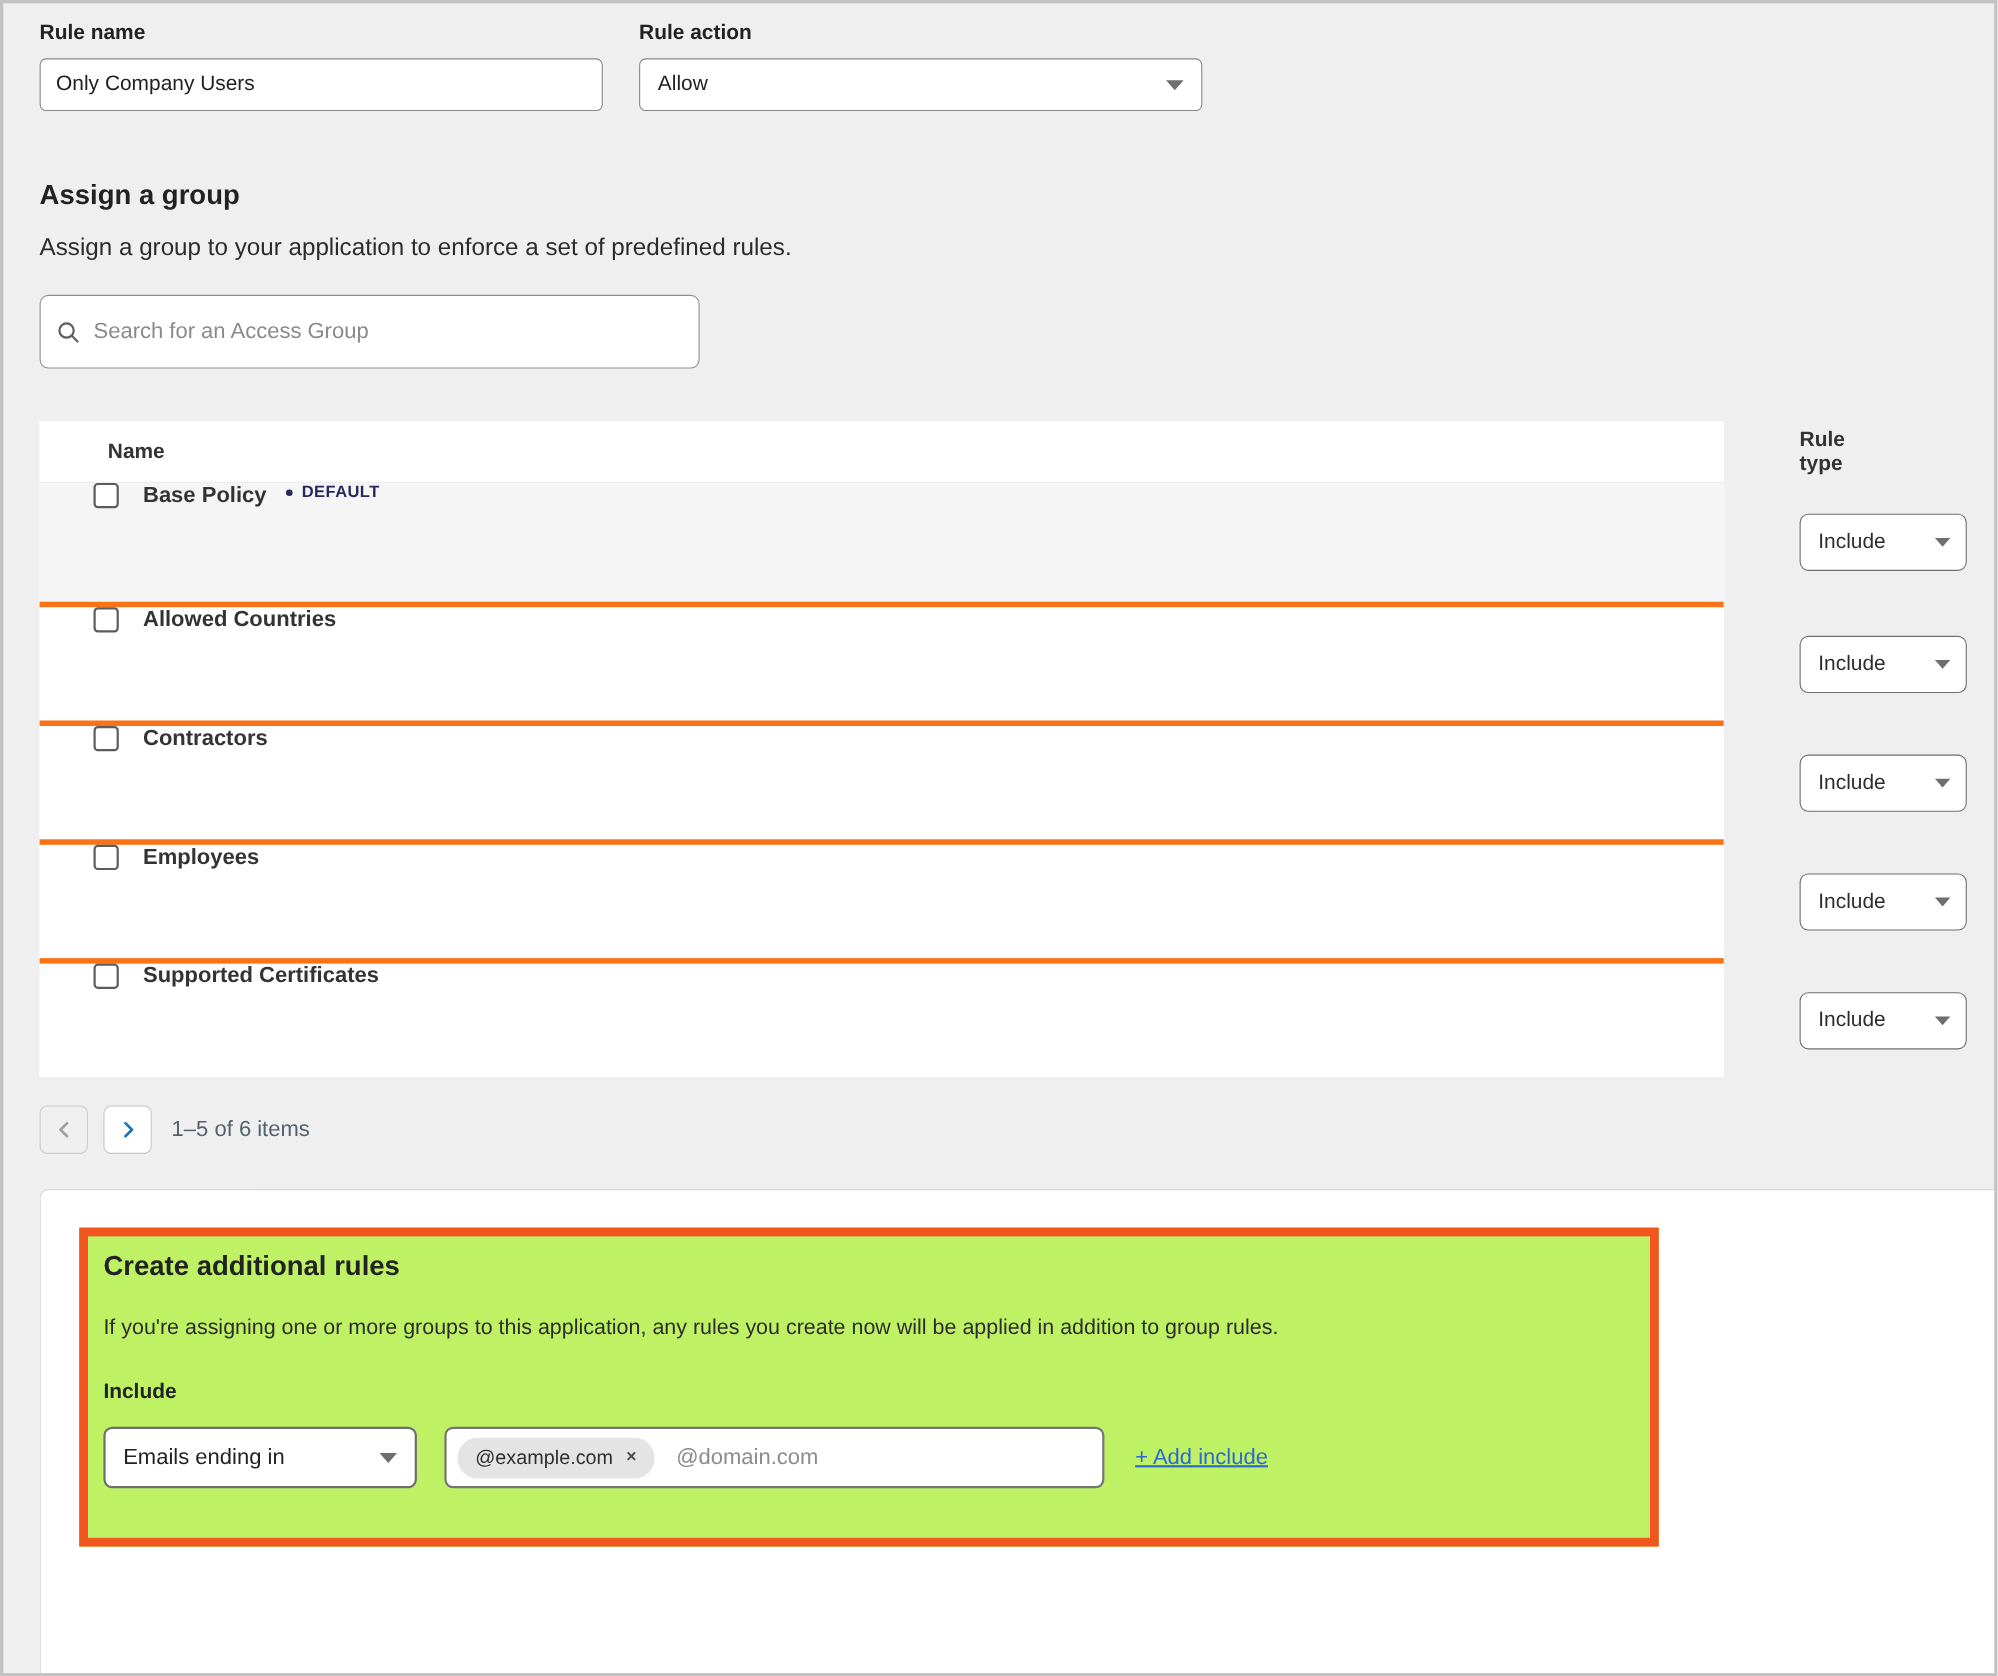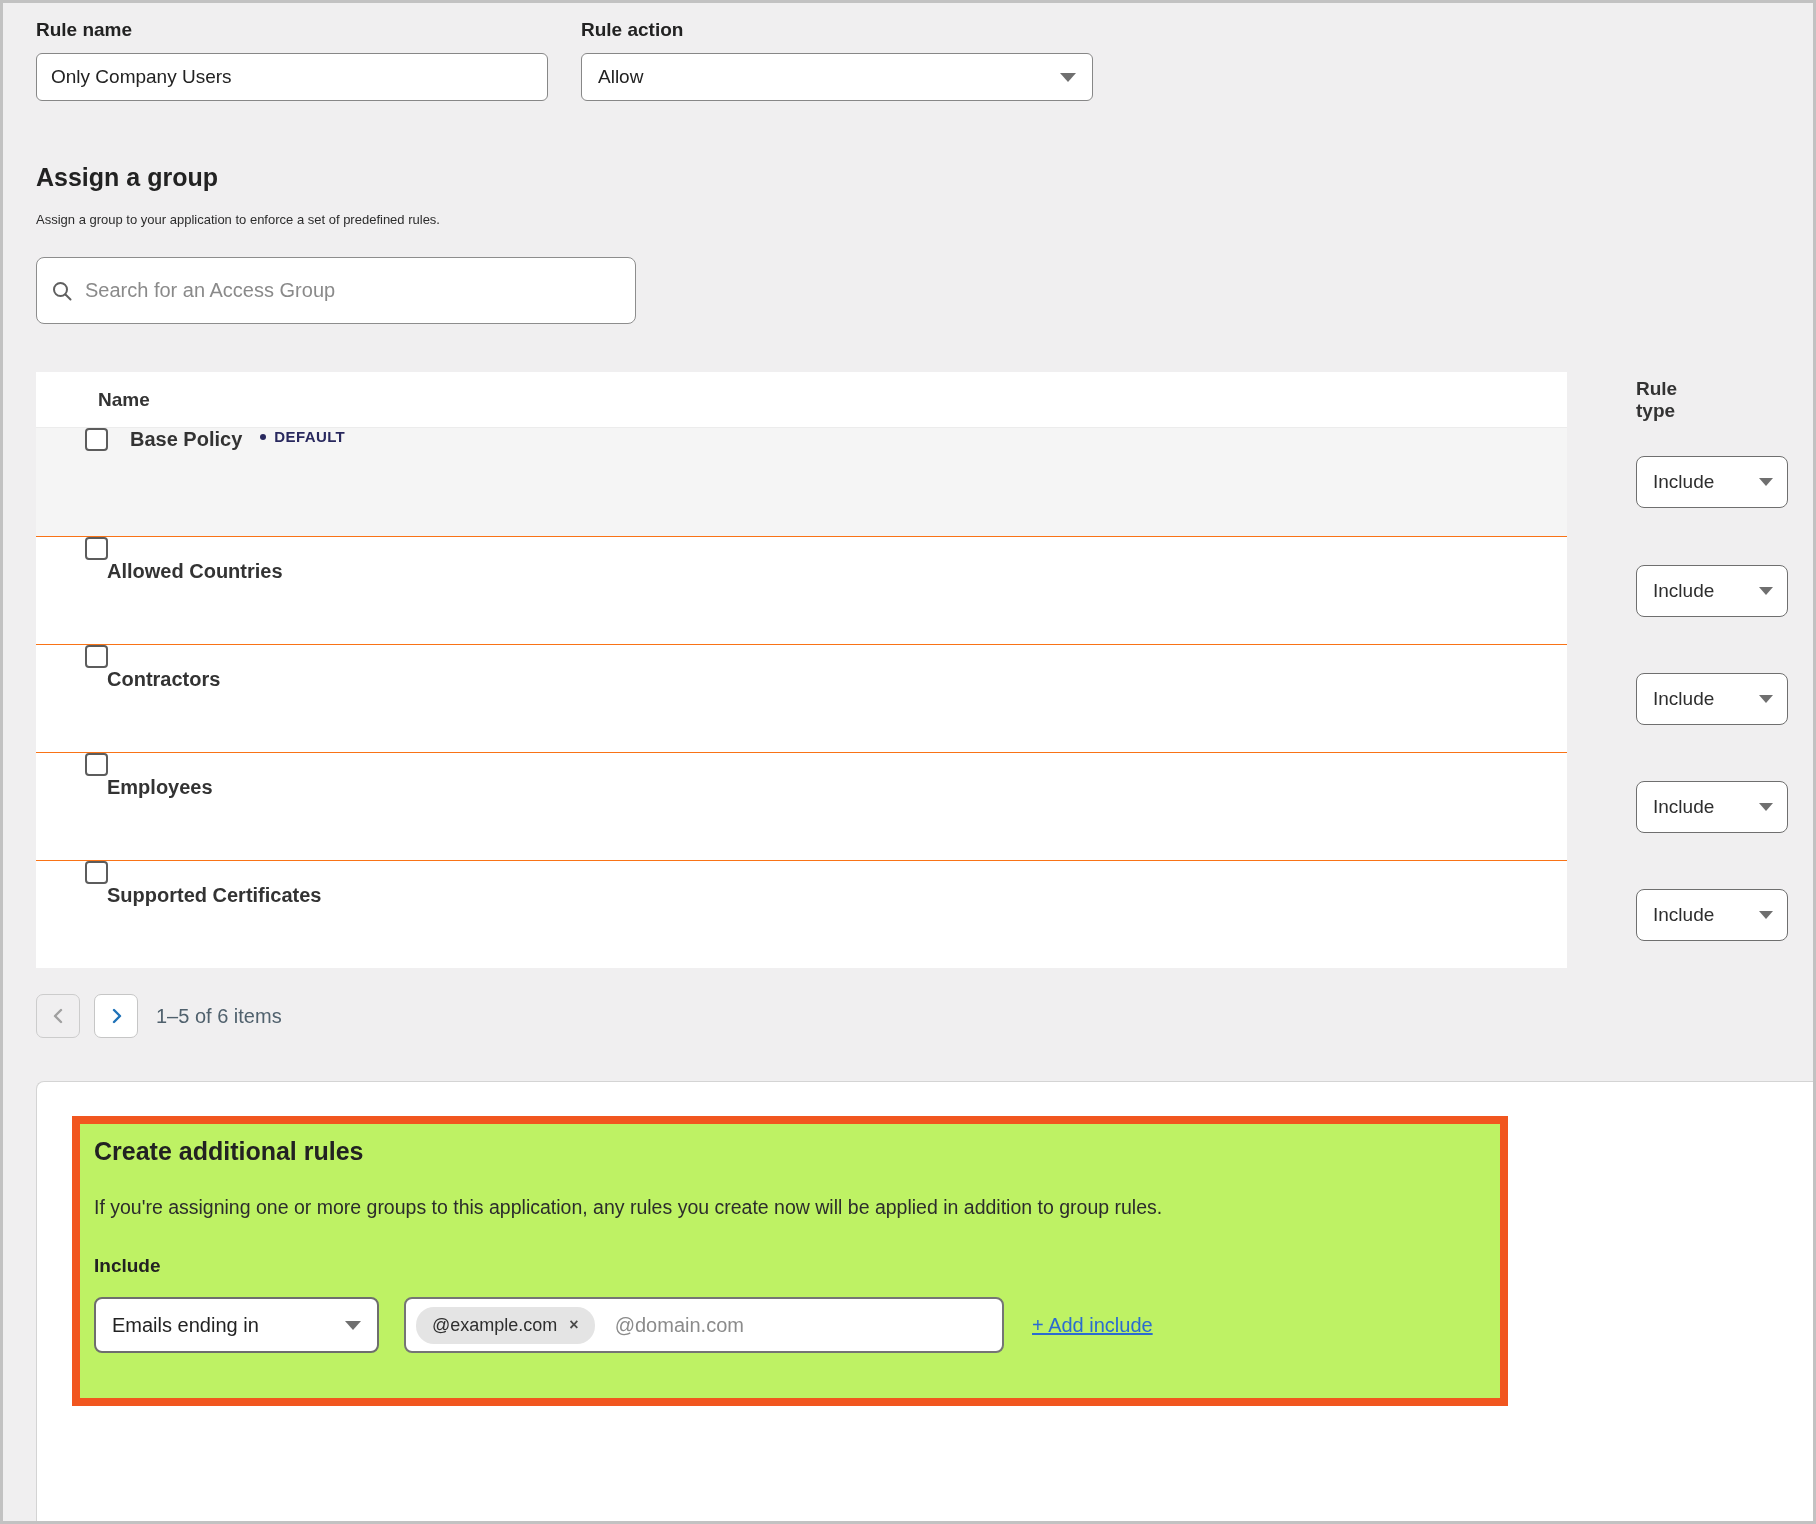--- a/index.html
+++ b/index.html
@@ -37,21 +37,21 @@
   }
   .caret {
     width: 0; height: 0;
     border-left: 8px solid transparent;
     border-right: 8px solid transparent;
     border-top: 9px solid #6f6f6f;
   }
 
   
   .section-heading { margin-top: 62px; font-size: 25px; font-weight: 700; color: #222; }
-  .section-desc { margin-top: 20px; font-size: 13px; color: #2c2c2c; }
+  .section-desc { margin-top: 20px; font-size: 22px; color: #2c2c2c; }
 
   .search-box {
     margin-top: 30px; width: 600px; height: 67px;
     background: #fff; border: 1.5px solid #8d8d8d; border-radius: 8px;
     display: flex; align-items: center; padding: 16px 14px;
   }
   .search-box svg { flex: 0 0 auto; }
   .search-input {
     border: none; outline: none; flex: 1; height: 100%;
     font-size: 20px; color: #333; margin-left: 12px;
@@ -69,21 +69,21 @@
   .t-header .col-name { font-size: 19px; font-weight: 700; color: #333; }
   .col-ruletype {
     position: absolute; left: 1600px; top: 50%; transform: translateY(-50%);
     font-size: 19px; font-weight: 700; color: #333;
   }
   .t-row {
     position: relative; height: 108px;
     display: flex; align-items: flex-start; padding-left: 49px;
     background: #fff;
   }
-  .t-row + .t-row { border-top: 1px solid #f97316; flex-direction: column; }
+  .t-row + .t-row { border-top: 5px solid #f97316; }
   .t-row.default-row { background: #f5f5f5; border-top: none; }
   .checkbox {
     appearance: none; -webkit-appearance: none;
     width: 23px; height: 23px; background: #fff;
     border: 2px solid #5c5c5c; border-radius: 4px;
     cursor: pointer; flex: 0 0 auto;
   }
   .row-name { margin-left: 22px; font-size: 20px; font-weight: 700; color: #333; }
   .badge-wrap { display: flex; align-items: center; margin-left: 18px; }
   .badge-dot { width: 6px; height: 6px; border-radius: 50%; background: #28285e; margin-right: 8px; }

